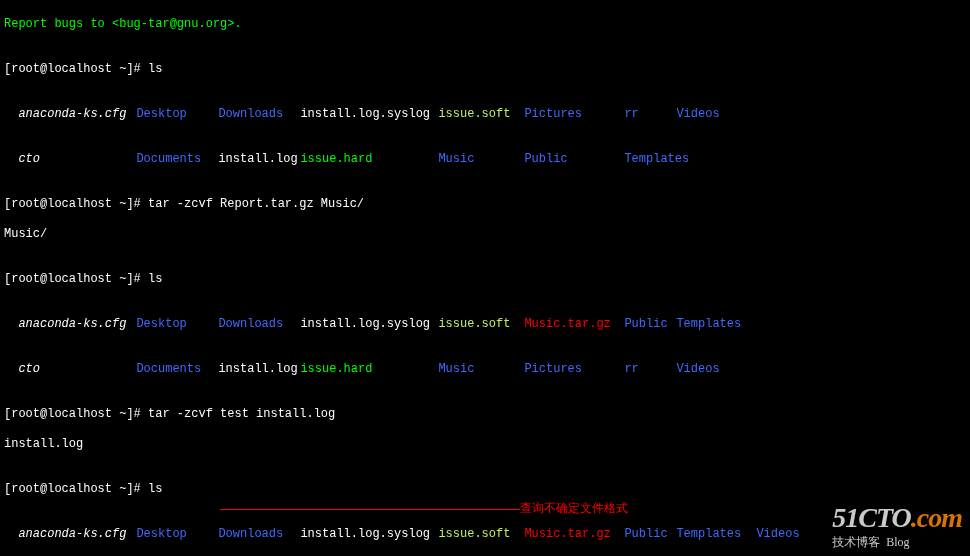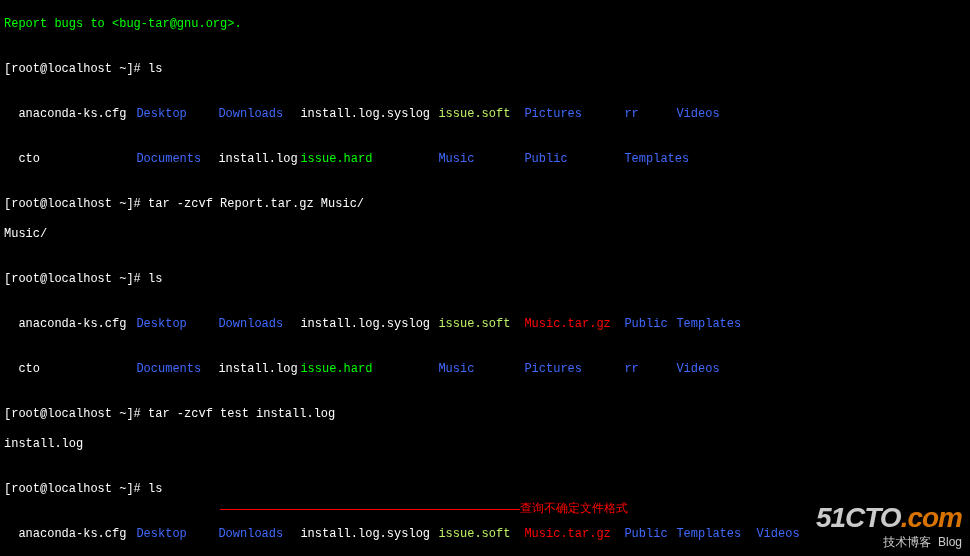--- a/index.html
+++ b/index.html
@@ -16,21 +16,21 @@
     position: relative;
   }
   .term { padding: 2px 4px; white-space: pre; }
   .white { color: #ffffff; }
   .green { color: #00ff00; }
   .blue { color: #4169ff; }
   .cyan { color: #bef264; }
   .red { color: #ff0000; }
   .row { display: block; }
   .col { display: inline-block; vertical-align: top; }
-  .c0 { width: 118px; }
+  .c0 { width: 118px; font-style: italic; }
   .c1 { width: 82px; font-family: Liberation Mono, monospace; }
   .c2 { width: 82px; }
   .c3 { width: 138px; }
   .c4 { width: 86px; }
   .c5 { width: 100px; }
   .c6 { width: 52px; }
   .c7 { width: 80px; }
   .annotation {
     position: absolute;
     color: #ff0000;
@@ -39,22 +39,22 @@
   }
   .arrow-line {
     position: absolute;
     height: 1px;
     background: #ff0000;
   }
   .watermark {
     position: absolute;
     right: 8px;
     bottom: 6px;
-    text-align: right;
-    font-family: Liberation Sans, sans-serif;
+    text-align: left;
+    font-family: Liberation Serif, serif;
     color: #eee;
     opacity: 0.85;
   }
   .watermark .big { font-size: 28px; font-weight: bold; font-style: italic; letter-spacing: -1px;}
   .watermark .big .com { color:#ff8800; }
   .watermark .small { font-size: 12px; }
 </style>
 </head>
 <body>
 

